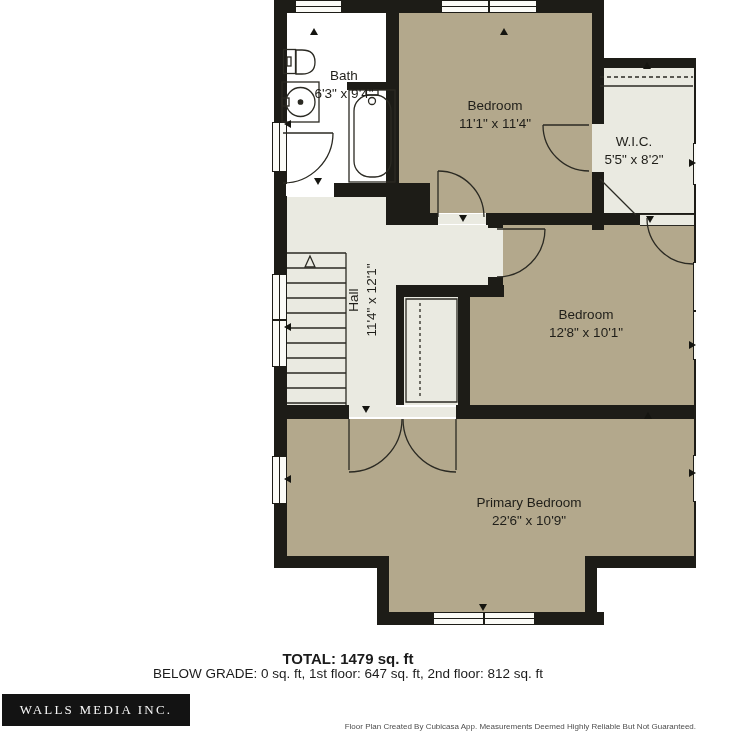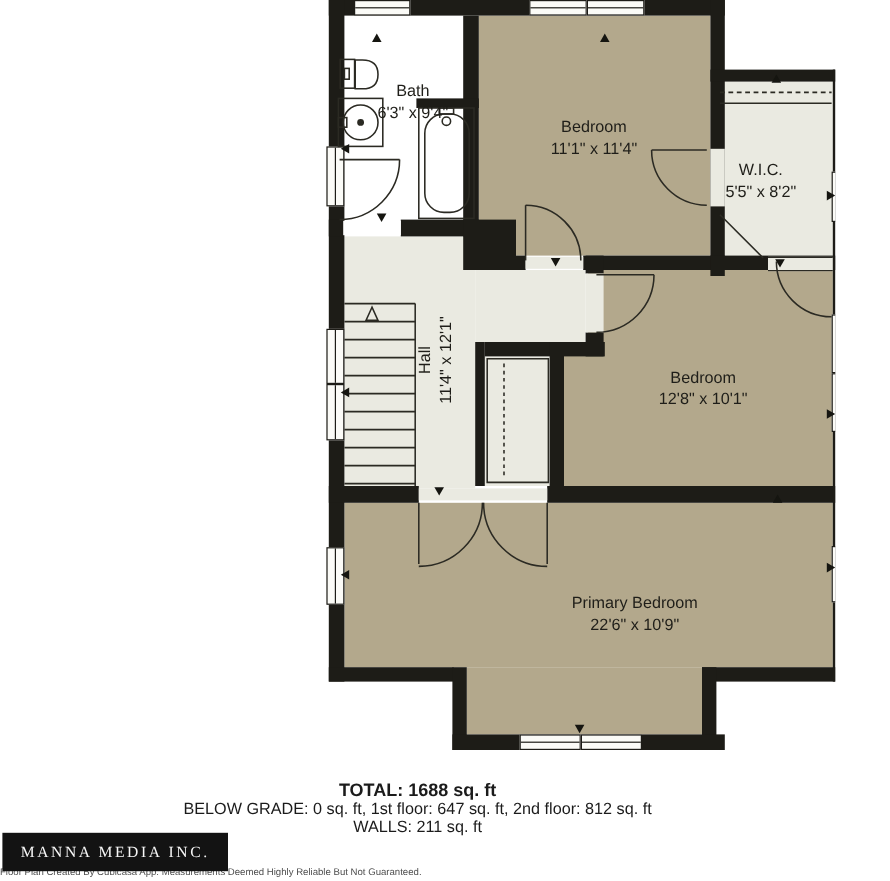--- a/index.html
+++ b/index.html
@@ -12,21 +12,21 @@
           background-repeat:no-repeat;background-position:center;}
   .window.h{background-image:linear-gradient(#1d1c17,#1d1c17);background-size:100% 1px;}
   .window.v{background-image:linear-gradient(#1d1c17,#1d1c17);background-size:1px 100%;}
   #linework{position:absolute;left:0;top:0;z-index:5;pointer-events:none;}
   .room-label{position:absolute;z-index:6;transform:translate(-50%,-50%);text-align:center;
               color:#1f1e19;font-size:13.5px;line-height:18px;white-space:nowrap;}
   .room-label.rot{transform:translate(-50%,-50%) rotate(-90deg);}
   .footer{position:absolute;left:0;right:0;top:651px;text-align:center;color:#1b1b1b;z-index:6;}
   .f-total{font-size:15px;font-weight:bold;line-height:16px;}
   .f-line{font-size:13.5px;line-height:14.5px;}
-  .disclaimer{position:absolute;left:0;right:0;top:722px;text-align:left;color:#4e4e4e;
+  .disclaimer{position:absolute;left:0;right:0;top:722px;text-align:right;color:#4e4e4e;
               font-size:8px;z-index:6;}
   .logo{position:absolute;left:2px;top:694px;width:188px;height:32px;background:#131313;z-index:6;
         display:flex;align-items:center;justify-content:center;color:#f7f7f7;
         font-family:"Liberation Serif",serif;font-size:13px;letter-spacing:2.2px;white-space:nowrap;}
 </style>
 </head>
 <body>
 
 <div id="canvas">
 
@@ -198,23 +198,22 @@
   <div class="room-label" style="left:586px;top:324px;">
     <div>Bedroom</div>
     <div>12'8" x 10'1"</div>
   </div>
   <div class="room-label" style="left:488px;top:512px;margin-left:41px;">
     <div>Primary Bedroom</div>
     <div>22'6" x 10'9"</div>
   </div>
 
   <div class="footer">
-    <div class="f-total">TOTAL: 1688 sq. ft</div>
+    <div class="f-total">TOTAL: 1479 sq. ft</div>
     <div class="f-line">BELOW GRADE: 0 sq. ft, 1st floor: 647 sq. ft, 2nd floor: 812 sq. ft</div>
-    <div class="f-line">WALLS: 211 sq. ft</div>
   </div>
   <div class="disclaimer">Floor Plan Created By Cubicasa App. Measurements Deemed Highly Reliable But Not Guaranteed.</div>
 
   <div class="logo">
-    <span>MANNA MEDIA INC.</span>
+    <span>WALLS MEDIA INC.</span>
   </div>
 
 </div>
 
 </body></html>

